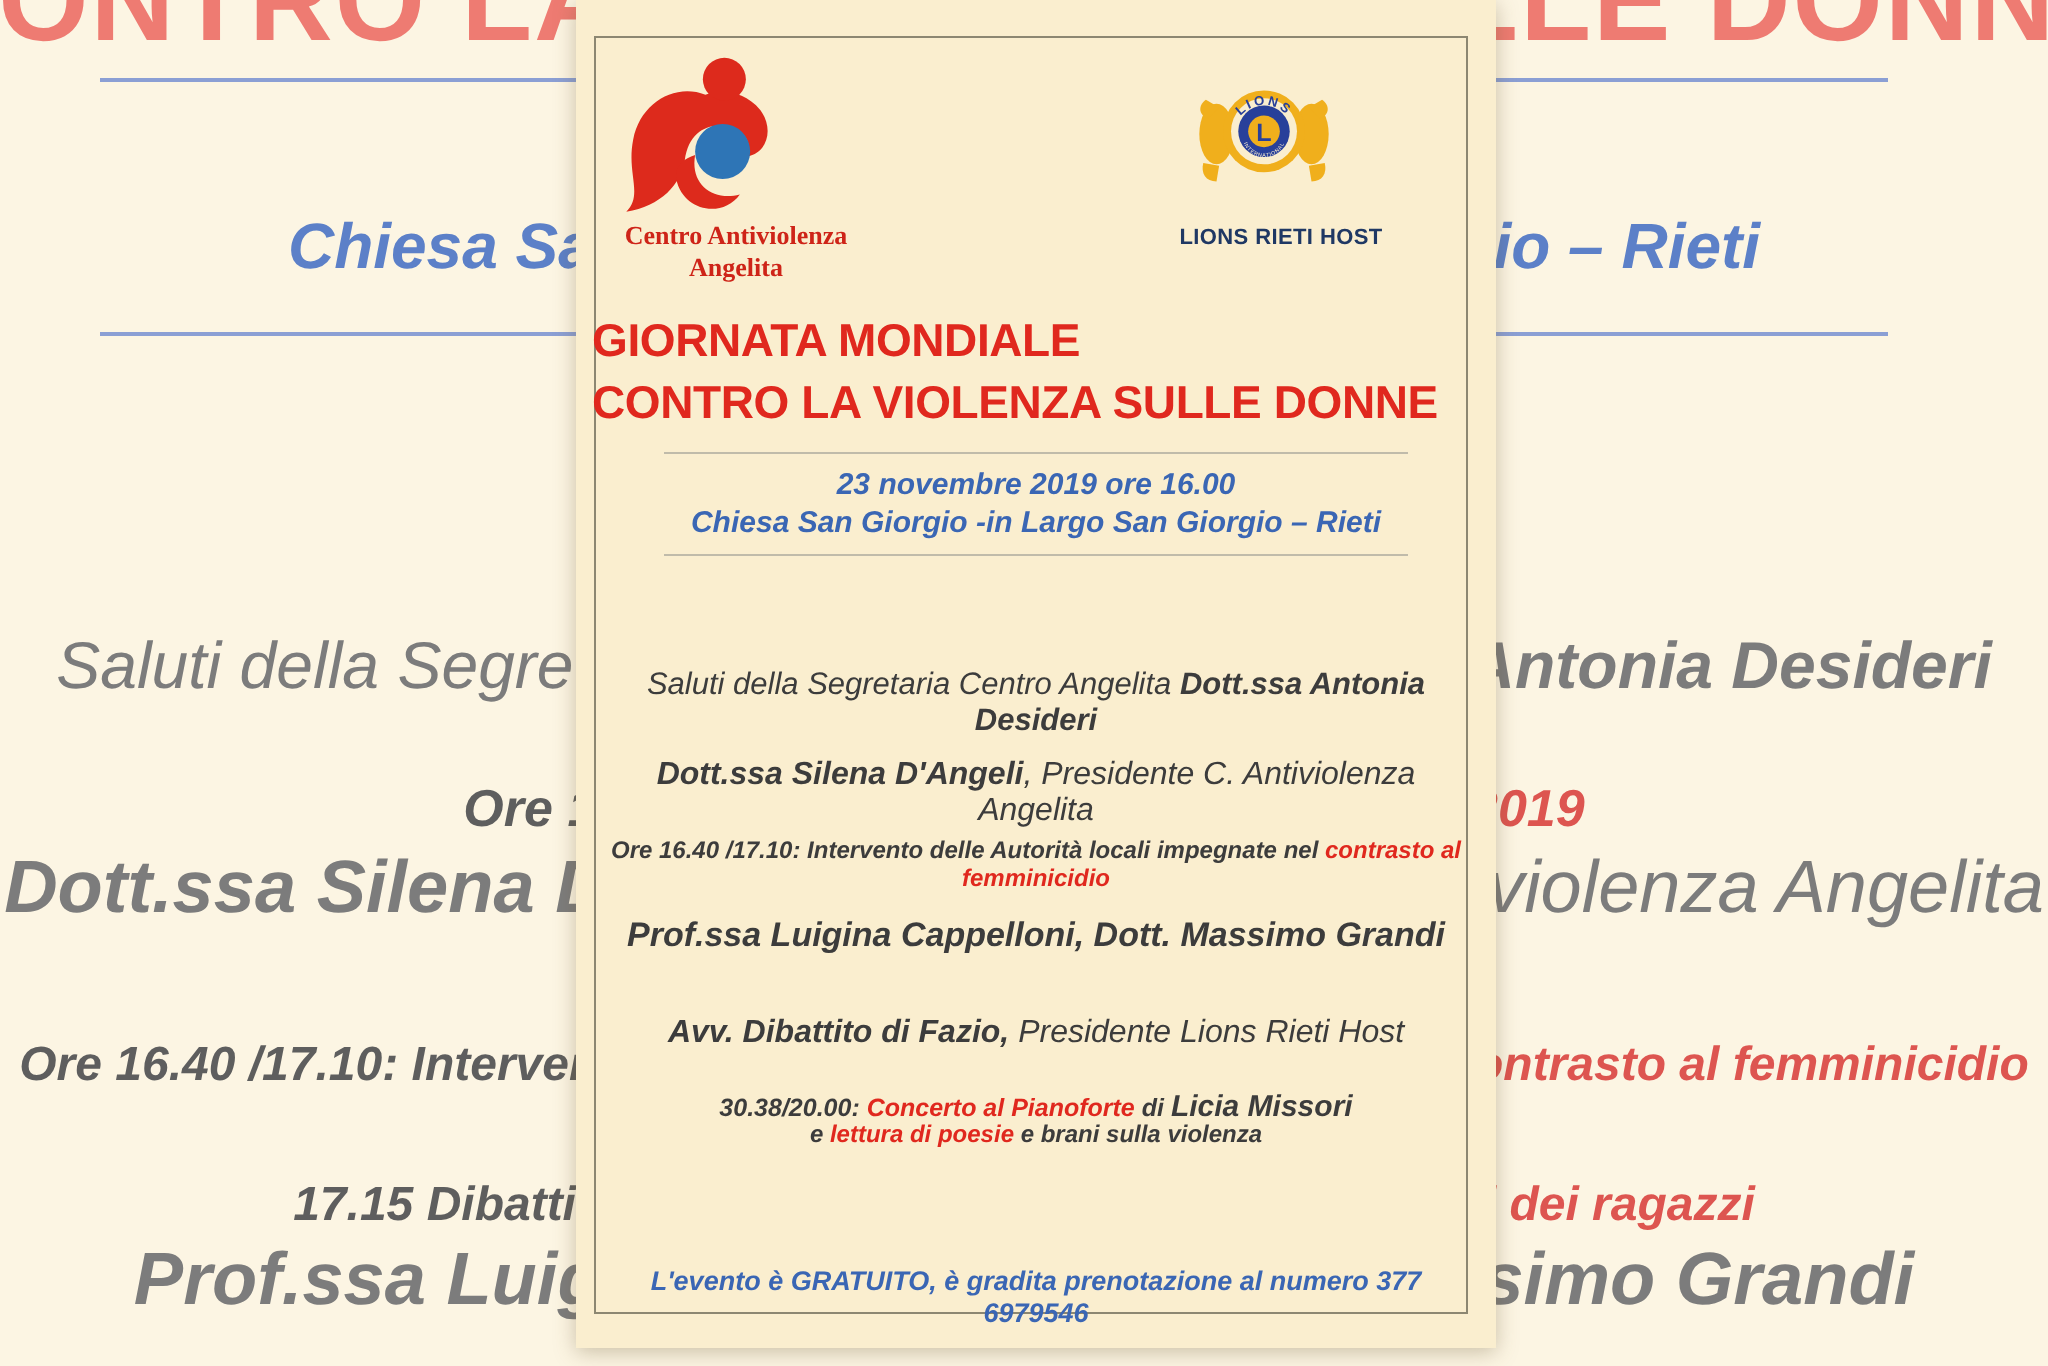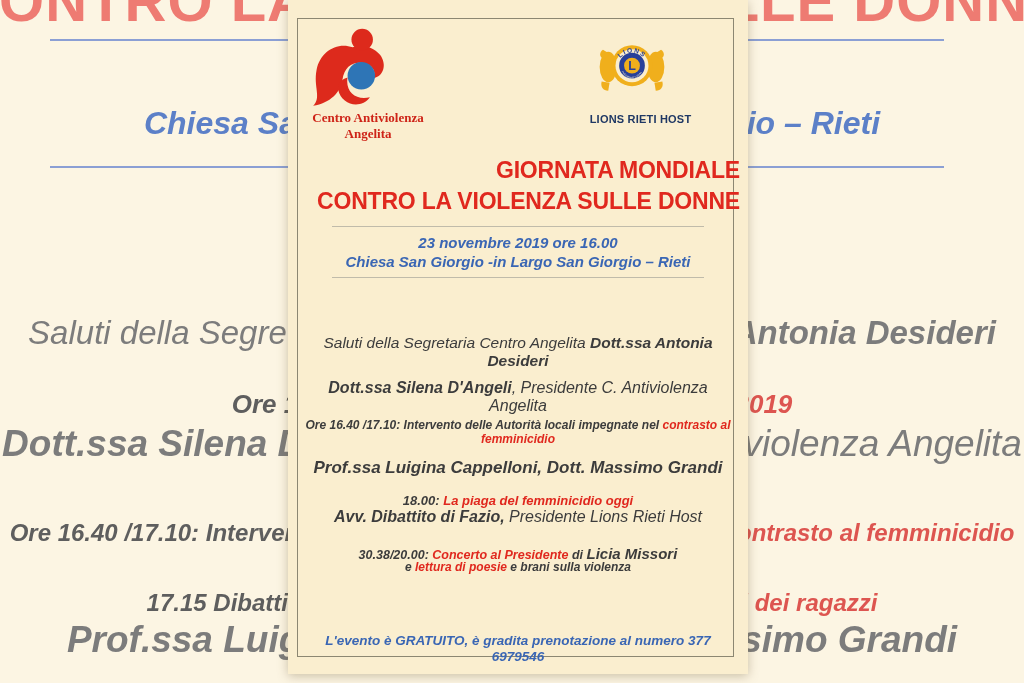--- a/index.html
+++ b/index.html
@@ -49,21 +49,21 @@
     font-family: "Liberation Serif", serif; font-weight: 700; font-size: 13px;
     color: var(--centro-red, #CE2418);
   }
   .lions-logo { position: absolute; left: 311px; top: 26px; width: 66px; height: 82px; }
   .lions-label {
     position: absolute; left: 280px; top: 113px; width: 145px; text-align: center;
     font-weight: 700; font-size: 11px; letter-spacing: .2px;
     color: var(--lions-navy, #1F3864);
   }
   .flyer-title {
-    position: absolute; left: 8px; right: 8px; top: 155px; text-align: right;
+    position: absolute; left: 8px; right: 8px; top: 155px; text-align: left;
     font-size: 23px; font-weight: 700; line-height: 31px;
     color: var(--title-red, #E0281E); letter-spacing: -0.2px;
   }
   .rule { position: absolute; left: 44px; right: 44px; height: 0;
     border-top: 1px solid var(--rule-gray, #C0BBAA); }
   .rule-1 { top: 226px; }
   .rule-2 { top: 277px; }
   .f-line {
     position: absolute; left: 12px; right: 12px; text-align: center;
     font-style: italic; line-height: 1.15; color: var(--body-dark, #3C3C3C);
@@ -147,22 +147,21 @@
     <div class="rule rule-2"></div>
 
     <div class="f-line p2"><span>Saluti della Segretaria Centro Angelita </span><span class="bold">Dott.ssa Antonia Desideri</span></div>
 
     <div class="f-line p4"><span class="bold">Dott.ssa Silena D'Angeli</span><span>, Presidente C. Antiviolenza Angelita</span></div>
 
     <div class="f-line p5"><span>Ore 16.40 /17.10: Intervento delle Autorità locali impegnate nel </span><span class="red">contrasto al femminicidio</span></div>
 
     <div class="f-line p7">Prof.ssa Luigina Cappelloni, Dott. Massimo Grandi</div>
 
-    <div class="f-line p8"><span>18.00: </span><span class="red">La piaga del femminicidio oggi</span></div>
     <div class="f-line p9"><span class="bold">Avv. Dibattito di Fazio,</span><span> Presidente Lions Rieti Host</span></div>
 
-    <div class="f-line p10"><span>30.38/20.00: </span><span class="red">Concerto al Presidente</span><span> di </span><span class="big-name">Licia Missori</span></div>
+    <div class="f-line p10"><span>30.38/20.00: </span><span class="red">Concerto al Pianoforte</span><span> di </span><span class="big-name">Licia Missori</span></div>
     <div class="f-line p11"><span>e </span><span class="red">lettura di poesie</span><span> e brani sulla violenza</span></div>
 
     <div class="f-line f-footer">L'evento è GRATUITO, è gradita prenotazione al numero 377 6979546</div>
   </div>
 
 </div>
 
 </body></html>

